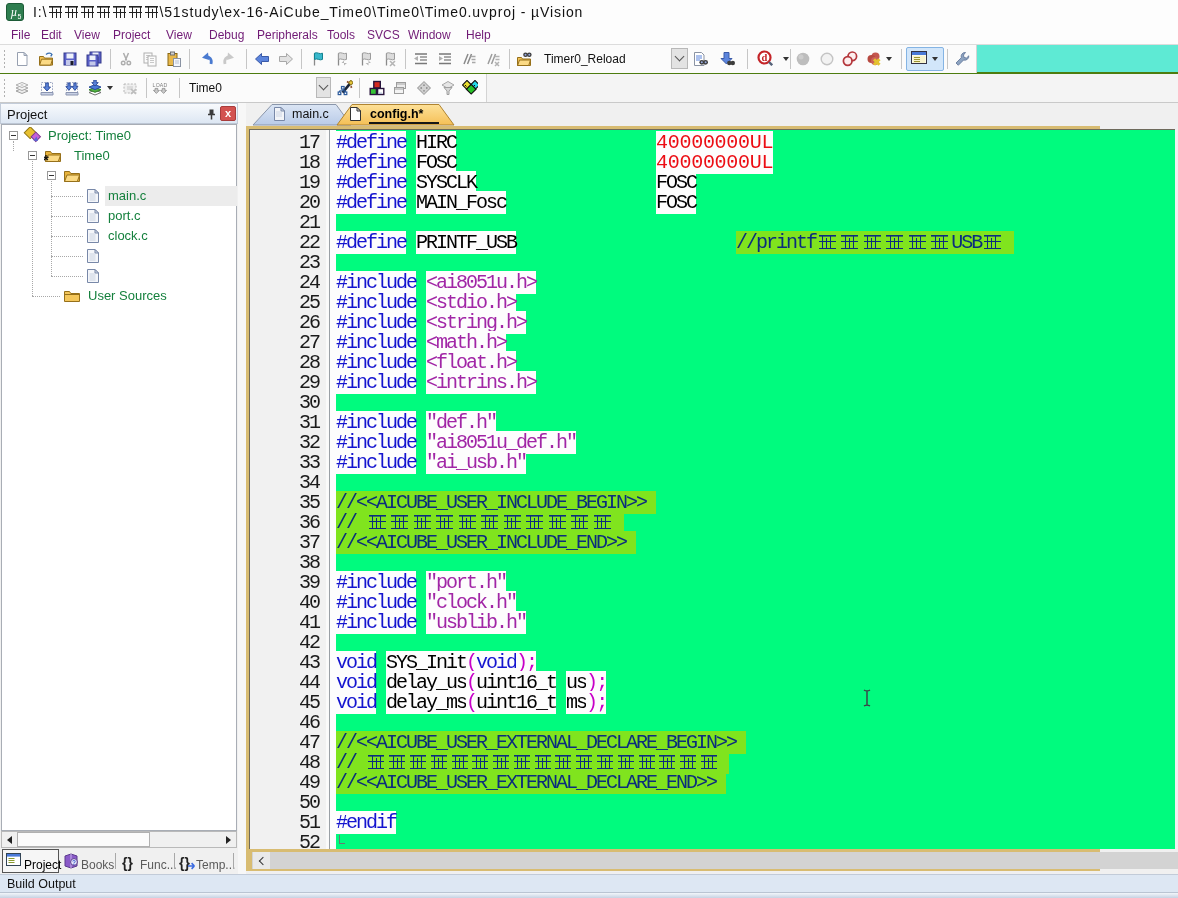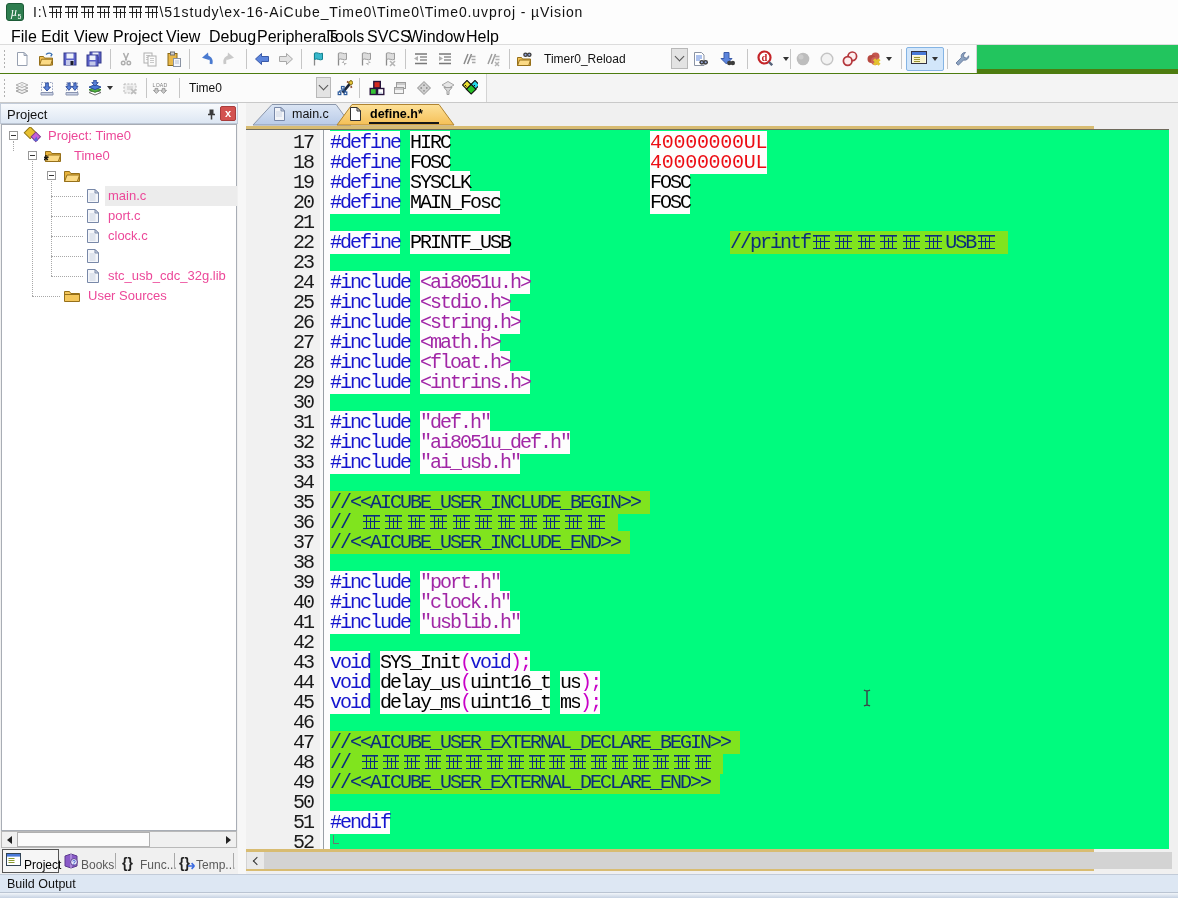--- a/index.html
+++ b/index.html
@@ -1,22 +1,22 @@
 <!DOCTYPE html>
 <html><head><meta charset="utf-8"><style>
 *{margin:0;padding:0;box-sizing:border-box}
 html,body{width:1178px;height:898px;overflow:hidden;background:#f0f0f0;
  font-family:"Liberation Sans",sans-serif;position:relative}
 .abs{position:absolute}
 
 #titlebar{left:0;top:0;width:1178px;height:24px;background:#fdfdfd}
 #title-t{left:33px;top:4px;font-size:14px;color:#111;white-space:pre;letter-spacing:.9px}
 #menubar{left:0;top:24px;width:1178px;height:21px;background:#fdfdfd;border-bottom:1px solid #dcdcdc}
-.mi{position:absolute;top:4px;font-size:16px;color:#000000}
-#tb1{left:0;top:45px;width:1178px;height:29px;background:#22c55e;border-bottom:5px solid #4d7c0f}
+.mi{position:absolute;top:4px;font-size:12px;color:#701a75}
+#tb1{left:0;top:45px;width:1178px;height:29px;background:#5eead4;border-bottom:2px solid #4d7c0f}
 #tb1 .band{position:absolute;left:0;top:0;width:977px;height:28px;background:#fbfbfb;border-right:1px solid #d4d4d4}
 #tb2{left:0;top:74px;width:1178px;height:29px;background:#f4f4f4;border-bottom:1px solid #c9c9c9}
 #tb2 .band{position:absolute;left:0;top:0;width:487px;height:28px;background:#fbfbfb;border-right:1px solid #d4d4d4}
 .sep1{position:absolute;top:4px;width:1px;height:20px;background:#c6c6c6}
 .grip{position:absolute;left:3px;top:4px;width:3px;height:20px;
  background-image:radial-gradient(circle,#b0b0b0 35%,transparent 40%);background-size:3px 4px}
 .ticon{position:absolute;width:16px;height:16px}
 .dd{position:absolute;width:0;height:0;border-left:3.5px solid transparent;border-right:3.5px solid transparent;border-top:4px solid #333}
 
 .combotext{position:absolute;font-size:12px;color:#111}
@@ -24,30 +24,30 @@
 .chev{width:7px;height:7px;border-right:1.6px solid #555;border-bottom:1.6px solid #555;transform:rotate(45deg);margin-top:-4px}
 
 #lpanel{left:0;top:103px;width:238px;height:771px;background:#f0f0f0}
 #lphead{position:absolute;left:0;top:0;width:238px;height:21px;
  background:linear-gradient(#f8fafd,#dde7f3);border:1px solid #c3ccd9;border-bottom:1px solid #bcc6d4}
 #lphead .t{position:absolute;left:6px;top:3px;font-size:13px;color:#111}
 #lpbody{position:absolute;left:1px;top:21px;width:236px;height:707px;background:#fff;border:1px solid #a8adb5}
 #lpscroll{position:absolute;left:1px;top:728px;width:236px;height:17px;background:#f0f0f0;border:1px solid #b9b9b9}
 #lptabs{position:absolute;left:0;top:746px;width:238px;height:25px;background:#f0f0f0}
 
-.trow{position:absolute;left:0;width:235px;height:20px;font-size:13px;color:#ec4899}
+.trow{position:absolute;left:0;width:235px;height:20px;font-size:13px;color:#15803d}
 .trow .txt{position:absolute;top:2px}
 .ebox{position:absolute;top:5px;width:9px;height:9px;background:#fff;border:1px solid #999}
 .ebox::after{content:"";position:absolute;left:1px;top:3px;width:5px;height:1px;background:#333}
 .dotv{position:absolute;border-left:1px dotted #a8a8a8;width:0}
 .doth{position:absolute;border-top:1px dotted #a8a8a8;height:0}
 
 #edtabs{left:246px;top:103px;width:932px;height:23px;background:#f0f0f0}
 .tab{position:absolute;top:1px;height:22px;font-size:12.5px}
-#edframe{left:240px;top:126px;width:854px;height:745px;background:#d8bc72}
+#edframe{left:246px;top:126px;width:854px;height:745px;background:#d8bc72}
 #edinner{position:absolute;left:3px;top:3px;width:926px;height:720px;background:#6e6a5c}
 #gutter{position:absolute;left:1px;top:1px;width:76px;height:719px;background:#f1f1f1}
 #gutline{position:absolute;left:80px;top:1px;width:1px;height:719px;background:#9aa0a6}
 #gutwhite{position:absolute;left:77px;top:1px;width:3px;height:719px;background:#fafafa}
 #gutwhite2{position:absolute;left:81px;top:1px;width:6px;height:719px;background:#fdfdfd}
 #codebg{position:absolute;left:87px;top:1px;width:839px;height:719px;background:#00fb7e}
 #lnums{position:absolute;left:1px;top:4px;width:69px;font-family:"Liberation Mono",monospace;
  font-size:20px;letter-spacing:-2px;line-height:20px;text-align:right;color:#1a1a1a;white-space:pre}
 #code{position:absolute;left:87px;top:4px;font-family:"Liberation Mono",monospace;
  font-size:20px;letter-spacing:-2px;line-height:20px;white-space:pre;color:#000}
@@ -421,23 +421,20 @@
       </div>
 <div class="trow" style="top:61px">
         <span class="txt" style="left:106px">main.c</span>
       </div>
 <div class="trow" style="top:101px">
         <span class="txt" style="left:106px">clock.c</span>
       </div>
 <div class="trow" style="top:81px">
         <span class="txt" style="left:106px">port.c</span>
       </div>
-<div class="trow" style="top:141px">
-        <span class="txt" style="left:106px">stc_usb_cdc_32g.lib</span>
-      </div>
 <div class="trow" style="top:161px">
         <span class="txt" style="left:86px">User Sources</span>
       </div>
 </div>
 <div id="lpscroll">
 <div class="abs" style="left:0px;top:0px;width:15px;height:15px;background:#f0f0f0;display:flex;align-items:center;justify-content:center">
         <div style="width:0;height:0;border-top:4px solid transparent;border-bottom:4px solid transparent;border-right:5px solid #222"></div>
       </div>
 <div class="abs" style="left:219px;top:0px;width:15px;height:15px;background:#f0f0f0;display:flex;align-items:center;justify-content:center">
         <div style="width:0;height:0;border-top:4px solid transparent;border-bottom:4px solid transparent;border-left:5px solid #222"></div>
@@ -491,21 +488,21 @@
       <path d="M3 6h6M3 8h6M3 10h6" stroke="#c4cede" stroke-width="0.8"></path>
     </svg>
 <span class="tab" style="left:46px;top:4px;color:#111">main.c</span>
 <svg class="abs" style="left:90px;top:0px" width="125" height="23" viewBox="0 0 125 23">
       <path d="M16 1.5 H103 L118 22 H1 Z" fill="url(#go)" stroke="#b08430"></path>
     </svg>
 <svg class="abs" style="left:103px;top:3px" width="13" height="16" viewBox="0 0 13 16">
       <path d="M1.5 1.5h6.5l3.5 3.5v9.5H1.5z" fill="#fff" stroke="#333"></path>
       <path d="M8 1.5L11.5 5H8z" fill="#e8e8e8" stroke="#333"></path>
     </svg>
-<span class="tab" style="left:124px;top:4px;color:#000;font-weight:bold">define.h*</span>
+<span class="tab" style="left:124px;top:4px;color:#000;font-weight:bold">config.h*</span>
 <div class="abs" style="left:123px;top:19px;width:70px;height:2px;background:#161616"></div>
 </div>
 <div class="abs" id="edframe">
     <div id="edinner">
 <div id="gutter"></div>
       <div id="gutwhite"></div>
       <div id="gutline"></div>
       <div id="gutwhite2"></div>
       <div id="codebg"></div>
 <div id="lnums">17

